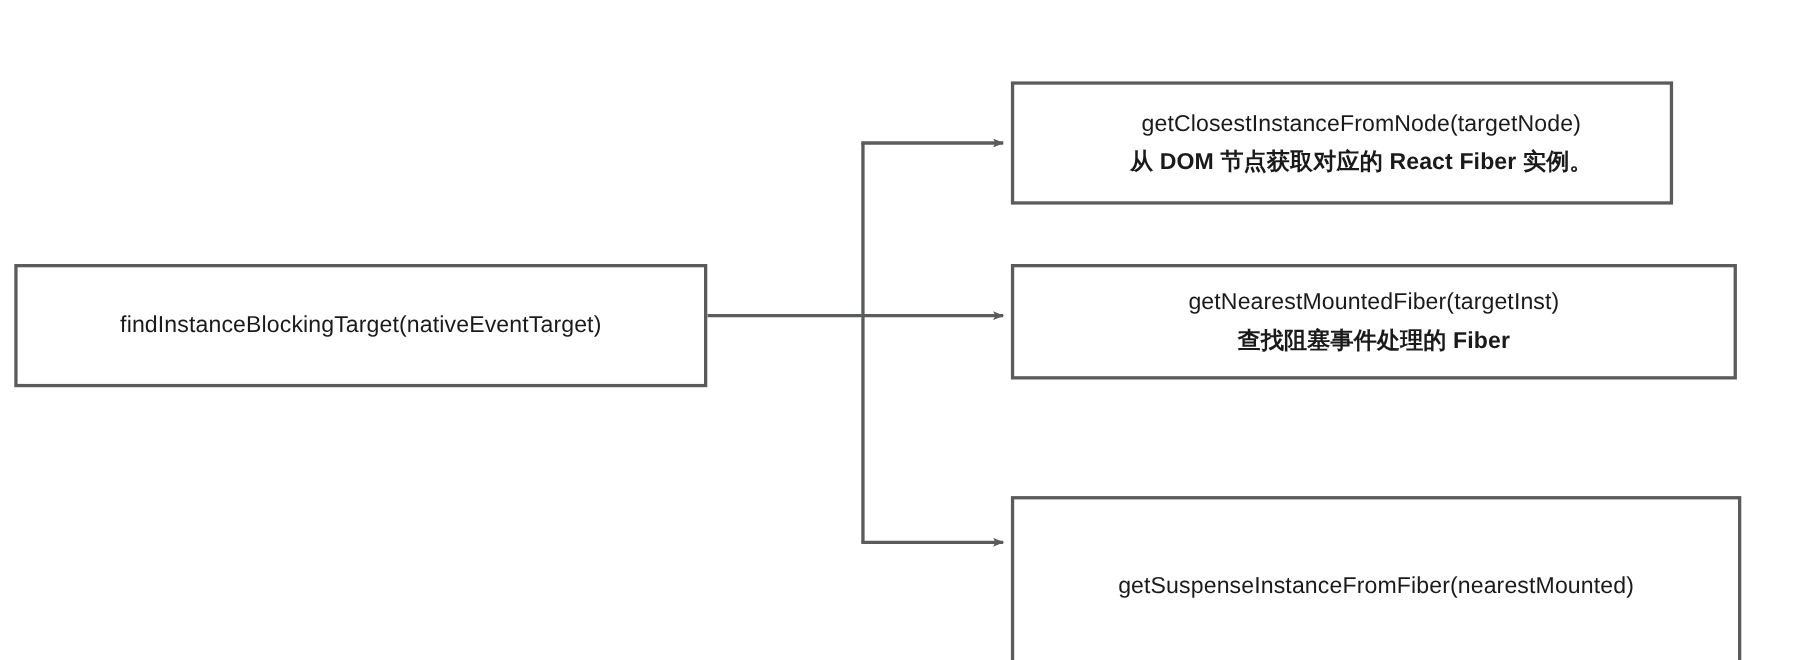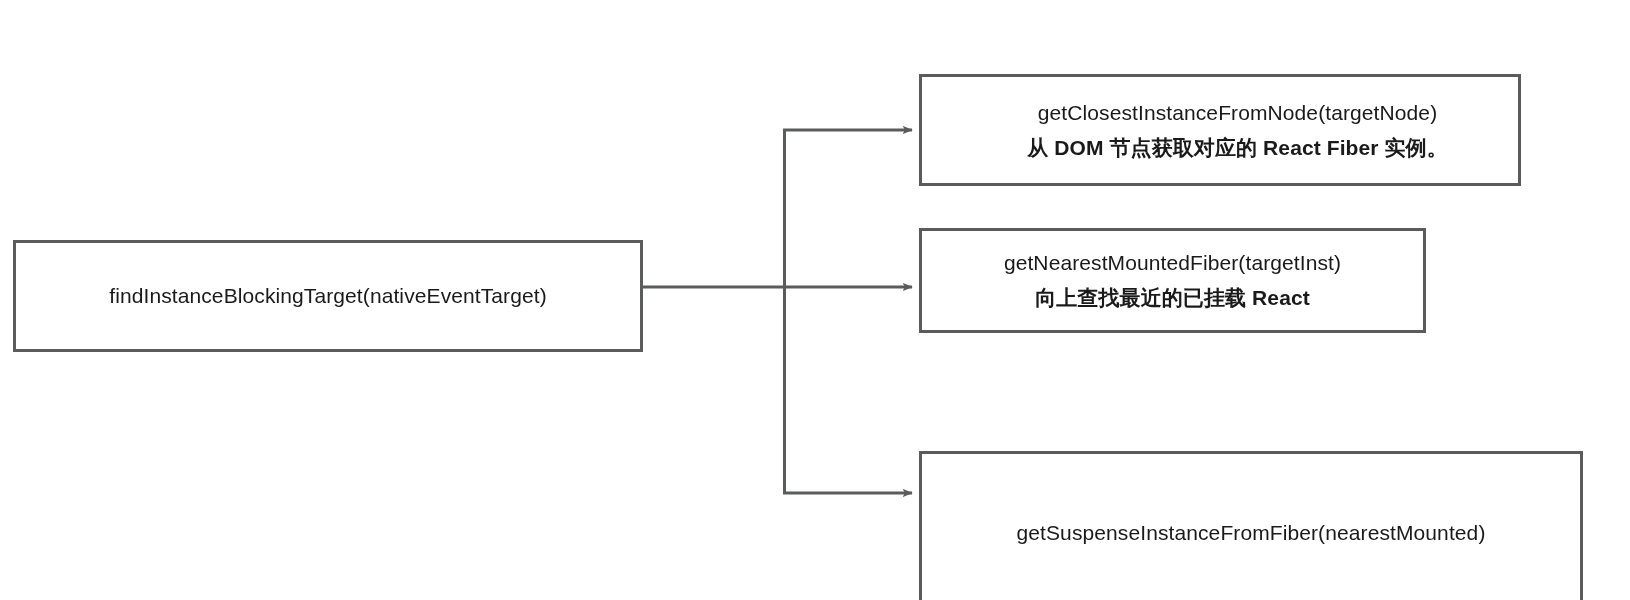--- a/index.html
+++ b/index.html
@@ -58,22 +58,22 @@
   }
   #node-closest {
     left: 919px;
     top: 74px;
     width: 602px;
     height: 112px;
     padding-left: 35px;
   }
   #node-nearest {
     left: 919px;
-    top: 228px;
-    width: 507px;
+    top: 240px;
+    width: 660px;
     height: 105px;
   }
   #node-suspense {
     left: 919px;
     top: 418px;
     width: 664px;
     height: 164px;
     margin-top: 33px;
   }
 </style>
@@ -104,20 +104,20 @@
     <span class="line l1">findInstanceBlockingTarget(nativeEventTarget)</span>
   </div>
 
   <div class="node" id="node-closest">
     <span class="line l1">getClosestInstanceFromNode(targetNode)</span>
     <span class="line l2">从 DOM 节点获取对应的 React Fiber 实例。</span>
   </div>
 
   <div class="node" id="node-nearest">
     <span class="line l1">getNearestMountedFiber(targetInst)</span>
-    <span class="line l2">向上查找最近的已挂载 React</span>
+    <span class="line l2">查找阻塞事件处理的 Fiber</span>
   </div>
 
   <div class="node" id="node-suspense">
     <span class="line l1">getSuspenseInstanceFromFiber(nearestMounted)</span>
   </div>
 
 </div>
 
 </body></html>

